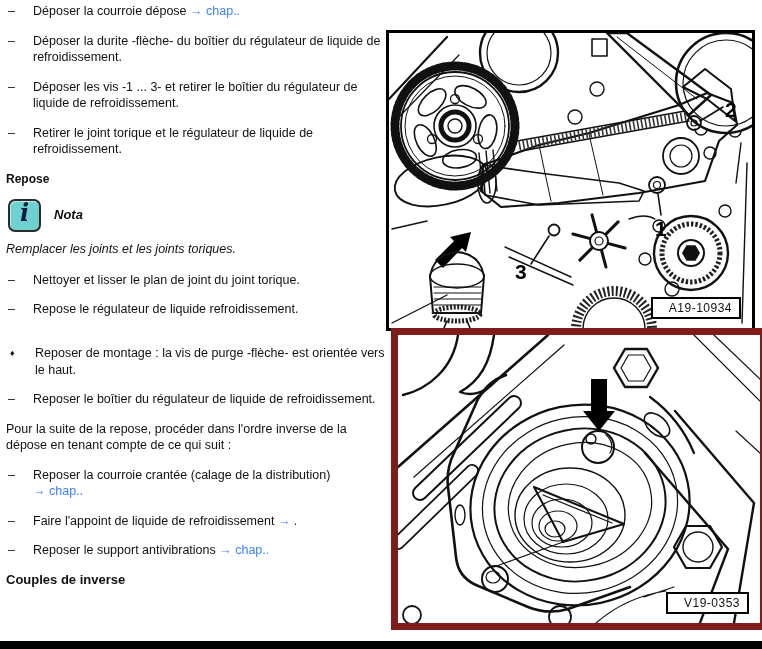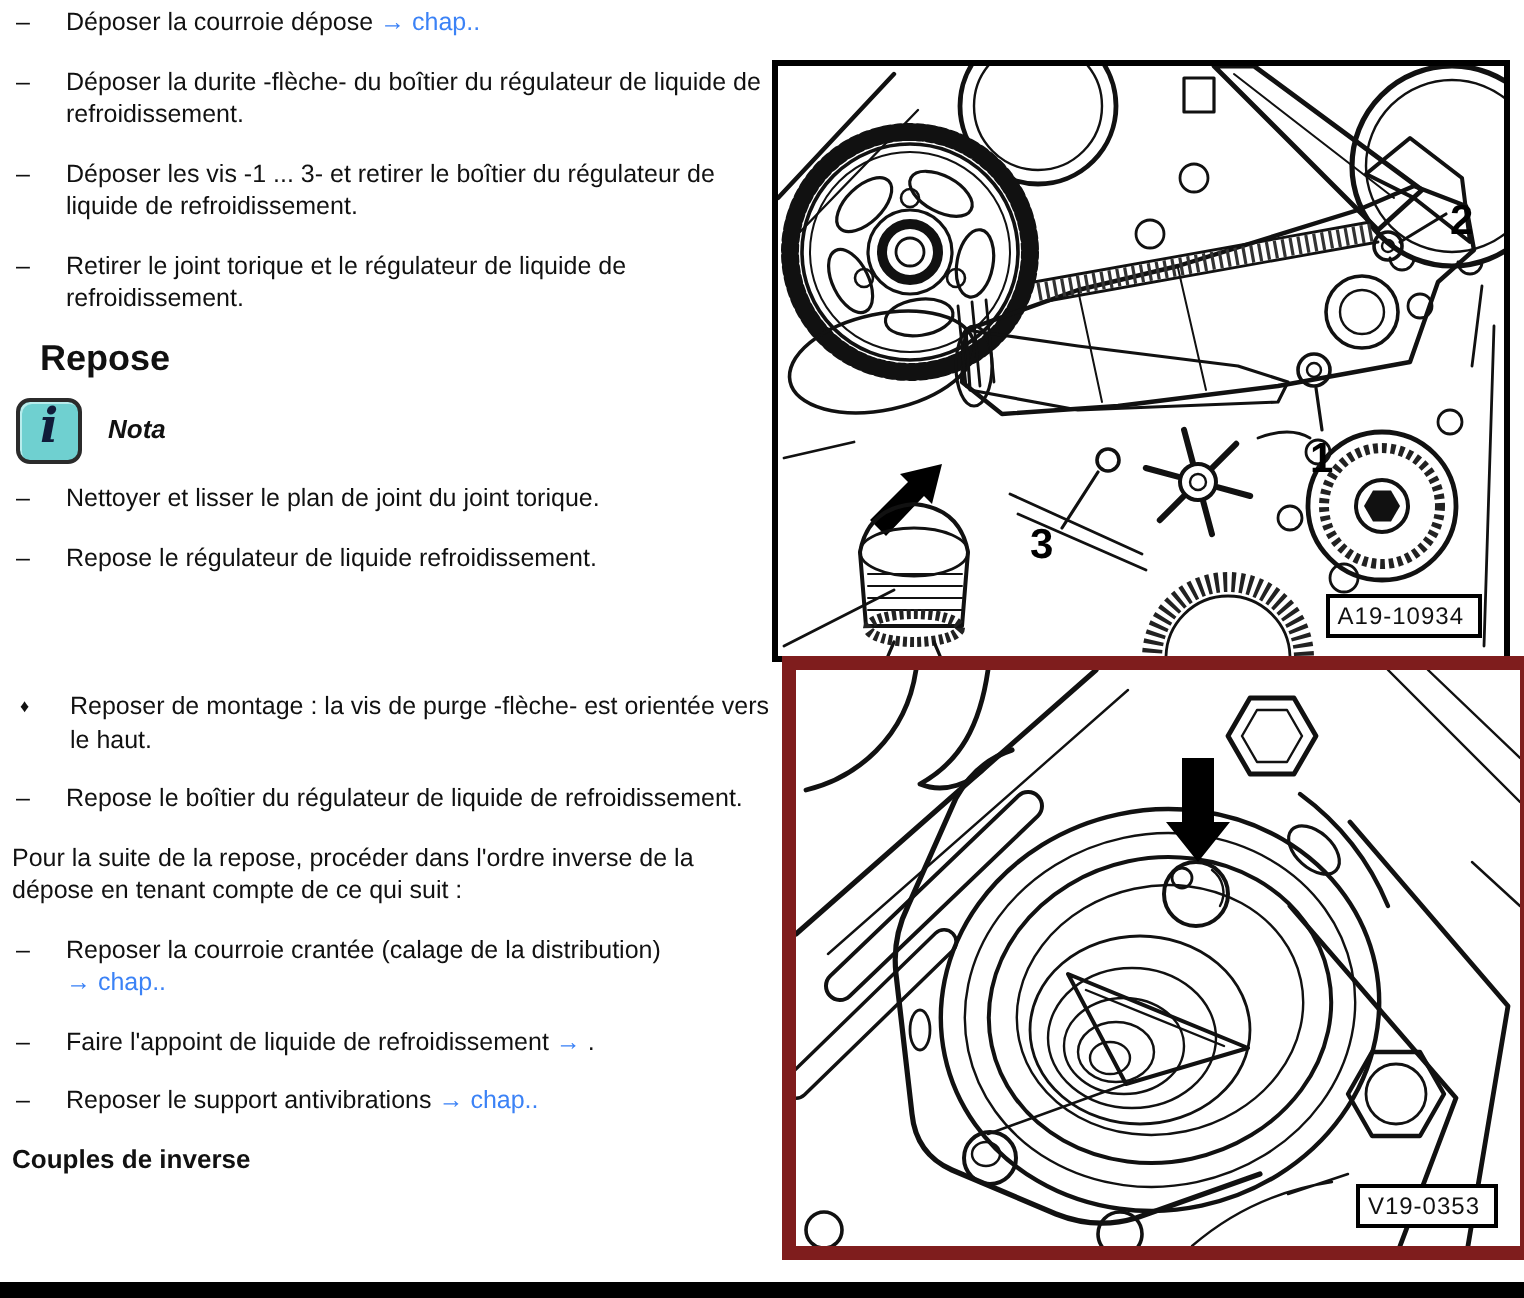--- a/index.html
+++ b/index.html
@@ -9,42 +9,42 @@
   }
   .col-left{position:absolute;left:0;top:0;width:392px;}
   .tblock{position:absolute;left:5px;width:384px;}
   .tb1{top:3px;}
   .tb2{top:345px;}
   .li{display:flex;margin-bottom:13px;}
   .li .b{flex:none;width:25px;padding-left:3px;}
   .li .b.diamond{font-size:9px;line-height:16.5px;padding-left:5px;}
   .li .t{flex:1;}
   .red{color:#3b82f6;text-decoration:none;cursor:pointer;}
-  .h{font-weight:bold;font-size:18px;margin:3px 0 12px 15px;}
+  .h{font-weight:bold;font-size:12px;margin:3px 0 12px 1px;}
   .h2{font-weight:bold;font-size:13px;margin:1px 0 0 1px;}
   .plain{margin:0 0 13px 1px;}
   .italic{font-style:italic;margin:0 0 14px 1px;}
   .nota-row{display:flex;align-items:center;margin:0 0 10px 3px;height:32px;}
   .nota-icon{
     width:29px;height:29px;border:2px solid #2b2b2b;border-radius:7px;
     background:#6fd0d0;display:flex;align-items:center;justify-content:center;
     box-shadow:inset 1px 1px 0 #b8ecec;
   }
   .nota-icon .glyph{
     font-family:"DejaVu Serif",serif;font-style:italic;font-weight:bold;
     font-size:24px;line-height:24px;color:#101c3a;transform:translateY(-2px);
   }
   .nota-label{font-weight:bold;font-style:italic;font-size:13px;margin-left:13px;}
   .fig{position:absolute;background:#fff;}
   .fig1{left:386px;top:30px;width:363px;height:295px;border:3px solid #000;}
   .fig2{left:391px;top:328px;width:362px;height:288px;border:7px solid #7f1d1d;}
   .fig svg{display:block;}
   .codebox{
     position:absolute;right:11px;bottom:9px;background:#fff;border:2px solid #000;
-    padding:2px 7px 2px 4px;font-size:12px;letter-spacing:0.5px;line-height:14px;
+    padding:2px 7px 2px 16px;font-size:12px;letter-spacing:0.5px;line-height:14px;
   }
   .bottom-bar{position:absolute;left:0;top:641px;width:762px;height:8px;background:#000;}
   .callout{font-family:"Liberation Sans",sans-serif;font-weight:bold;font-size:21px;fill:#000;}
   .ln{stroke:#111;fill:none;stroke-linecap:round;stroke-linejoin:round;}
 </style>
 </head>
 <body>
 
 <div class="page">
 
@@ -70,39 +70,40 @@
 
       <div class="h">Repose</div>
 
       <div class="nota-row">
         <span class="nota-icon">
             <span class="glyph">i</span>
           </span>
         <span class="nota-label">Nota</span>
       </div>
 
+      <p class="italic">Remplacer les joints et les joints toriques.</p>
 
       <div class="li">
         <span class="b">–</span>
         <span class="t">Nettoyer et lisser le plan de joint du joint torique.</span>
       </div>
       <div class="li">
         <span class="b">–</span>
         <span class="t">Repose le régulateur de liquide refroidissement.</span>
       </div>
     </div>
 
     <div class="tblock tb2">
       <div class="li">
         <span class="b diamond">♦</span>
         <span class="t">Reposer de montage : la vis de purge -flèche- est orientée vers le haut.</span>
       </div>
       <div class="li">
         <span class="b">–</span>
-        <span class="t">Repose le boîtier du régulateur de liquide de refroidissement.</span>
+        <span class="t">Reposer le boîtier du régulateur de liquide de refroidissement.</span>
       </div>
 
       <p class="plain">Pour la suite de la repose, procéder dans l'ordre inverse de la dépose en tenant compte de ce qui suit :</p>
 
       <div class="li">
         <span class="b">–</span>
         <span class="t"><span>Reposer la courroie crantée (calage de la distribution)</span><a class="red" style="display:block;">→ chap..</a></span>
       </div>
       <div class="li">
         <span class="b">–</span>

